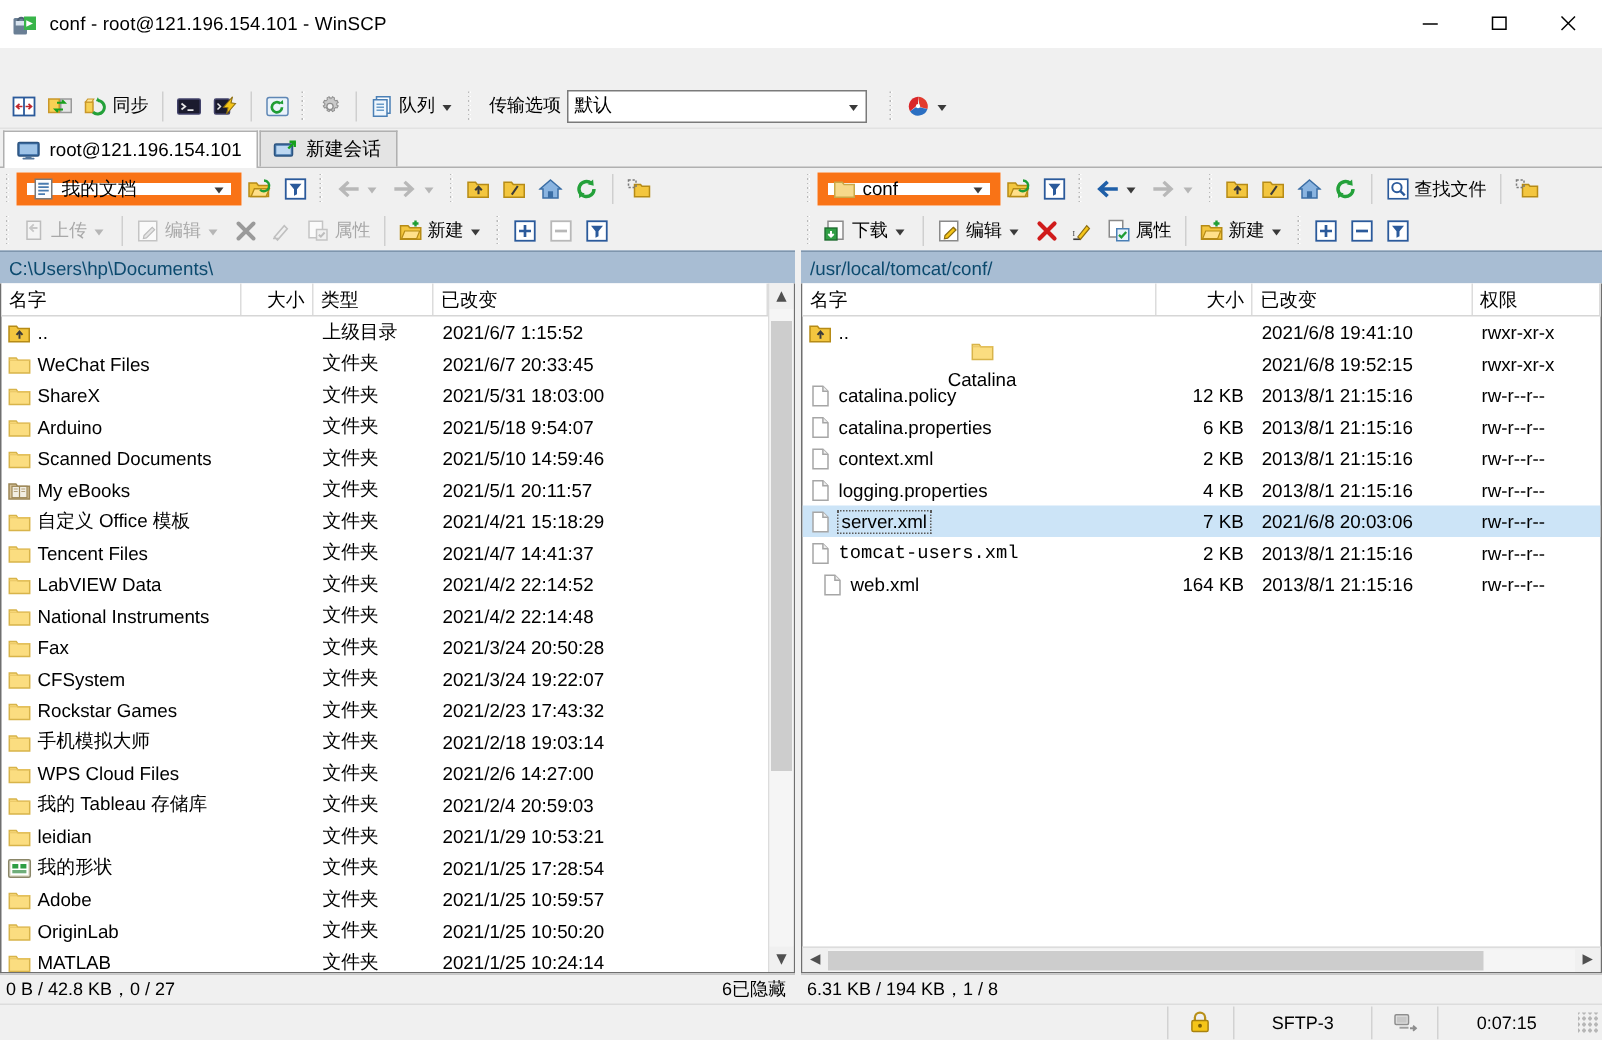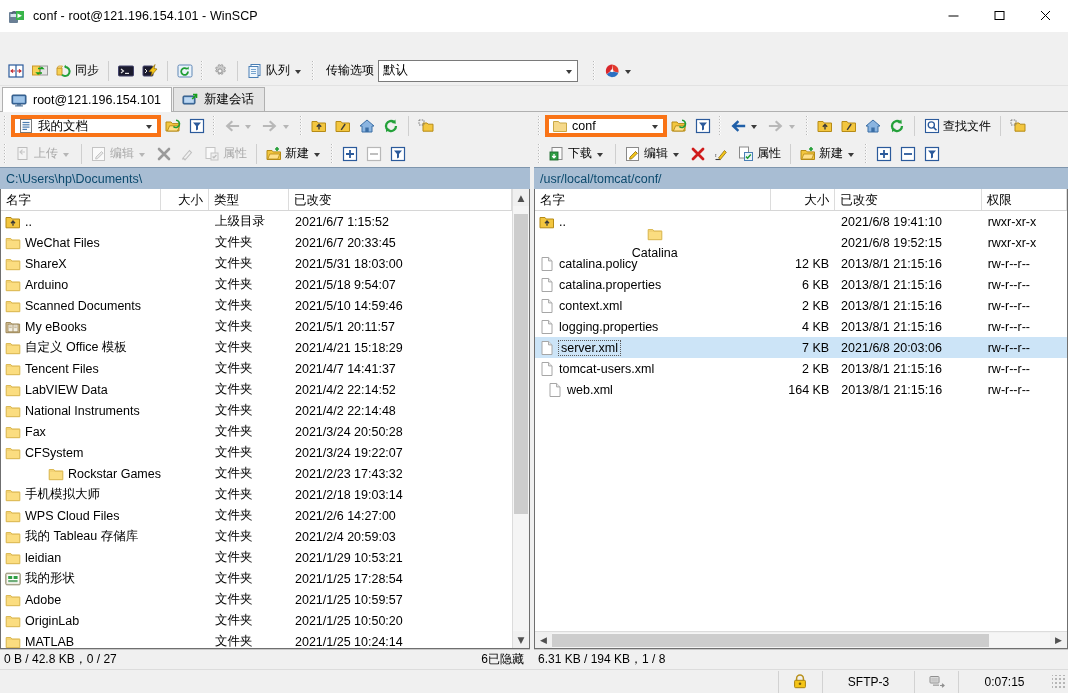--- a/index.html
+++ b/index.html
@@ -61,21 +61,21 @@
   
   .panes { flex: 1 1 auto; display: flex; min-height: 0; }
   .pane { display: flex; flex-direction: column; min-width: 0; }
   .pane.left { width: 530px; flex: 0 0 530px; }
   .pane.right { flex: 1 1 auto; }
   .splitter { width: 4px; background: #f0f0f0; flex: 0 0 4px; cursor: col-resize; }
 
   .pane-tb1 { height: 28px; }
   .pane-tb2 { height: 27px; }
 
-  .pathbox { display: flex; align-items: center; height: 22px; border: 4px solid #f97316; background: #fff; flex: 1 1 auto; min-width: 0; justify-content: flex-end; }
+  .pathbox { display: flex; align-items: center; height: 22px; border: 7px solid #f97316; background: #fff; flex: 1 1 auto; min-width: 0; justify-content: flex-end; }
   .pathbox .ico { margin: 0 4px 0 3px; }
   .pathbox .ptext { font-size: 12.5px; flex: 1 1 auto; overflow: hidden; white-space: nowrap; }
   .pathbox .dd { width: 15px; height: 20px; display: flex; align-items: center; justify-content: center; flex: 0 0 auto; }
 
   .pathheader {
     height: 22px; background: #a8bdd3; display: flex; align-items: center;
     padding-left: 6px; font-size: 12.5px; color: #0c4a6e; flex: 0 0 22px;
     border-top: 1px solid #7f96ad;
   }
   .pane.right .pathheader { background: #a8bdd3; }
@@ -661,21 +661,21 @@
                         <path d="M1.2 5.1 h13.6" stroke="#e8c463" stroke-width="0.7"></path>
                       </svg>
                     </span>
                     <span>CFSystem</span>
                   </div>
                   <div class="c r" style="width: 48px;"></div>
                   <div class="c" style="width: 80px;">文件夹</div>
                   <div class="c" style="width: 165px; flex: 1 1 auto;">2021/3/24  19:22:07</div>
                 </div>
                 <div class="row">
-                  <div class="c-name" style="width: 160px; justify-content: flex-end;">
+                  <div class="c-name" style="width: 160px;">
                     <span class="ico" style="width: 16px; height: 16px;">
                       <svg width="16" height="16" viewBox="0 0 16 16">
                         <path d="M1.2 3.6 h4.6 l1.1 1.5 h7.9 v8.6 H1.2z" fill="#fbdd80" stroke="#d8b44a" stroke-width="1"></path>
                         <path d="M1.2 5.1 h13.6" stroke="#e8c463" stroke-width="0.7"></path>
                       </svg>
                     </span>
                     <span>Rockstar Games</span>
                   </div>
                   <div class="c r" style="width: 48px;"></div>
                   <div class="c" style="width: 80px;">文件夹</div>
@@ -1115,21 +1115,21 @@
                       <path d="M9.6 1.5 V4.9 H13" fill="#eeeeee" stroke="#a6a6a6" stroke-width="1"></path>
                     </svg>
                   </span>
                   <span class="focusbox">server.xml</span>
                 </div>
                 <div class="c r" style="width: 68px;">7 KB</div>
                 <div class="c" style="width: 155px;">2021/6/8 20:03:06</div>
                 <div class="c" style="width: 90px; flex: 1 1 auto;">rw-r--r--</div>
               </div>
               <div class="row">
-                <div class="c-name" style="width: 250px;">
+                <div class="c-name" style="width: 250px; font-family: Liberation Mono, monospace;">
                   <span class="ico" style="width: 16px; height: 16px;">
                     <svg width="16" height="16" viewBox="0 0 16 16">
                       <path d="M3 1.5 h6.6 L13 4.9 V14.5 H3z" fill="#ffffff" stroke="#a6a6a6" stroke-width="1"></path>
                       <path d="M9.6 1.5 V4.9 H13" fill="#eeeeee" stroke="#a6a6a6" stroke-width="1"></path>
                     </svg>
                   </span>
                   <span>tomcat-users.xml</span>
                 </div>
                 <div class="c r" style="width: 68px;">2 KB</div>
                 <div class="c" style="width: 155px;">2013/8/1 21:15:16</div>

